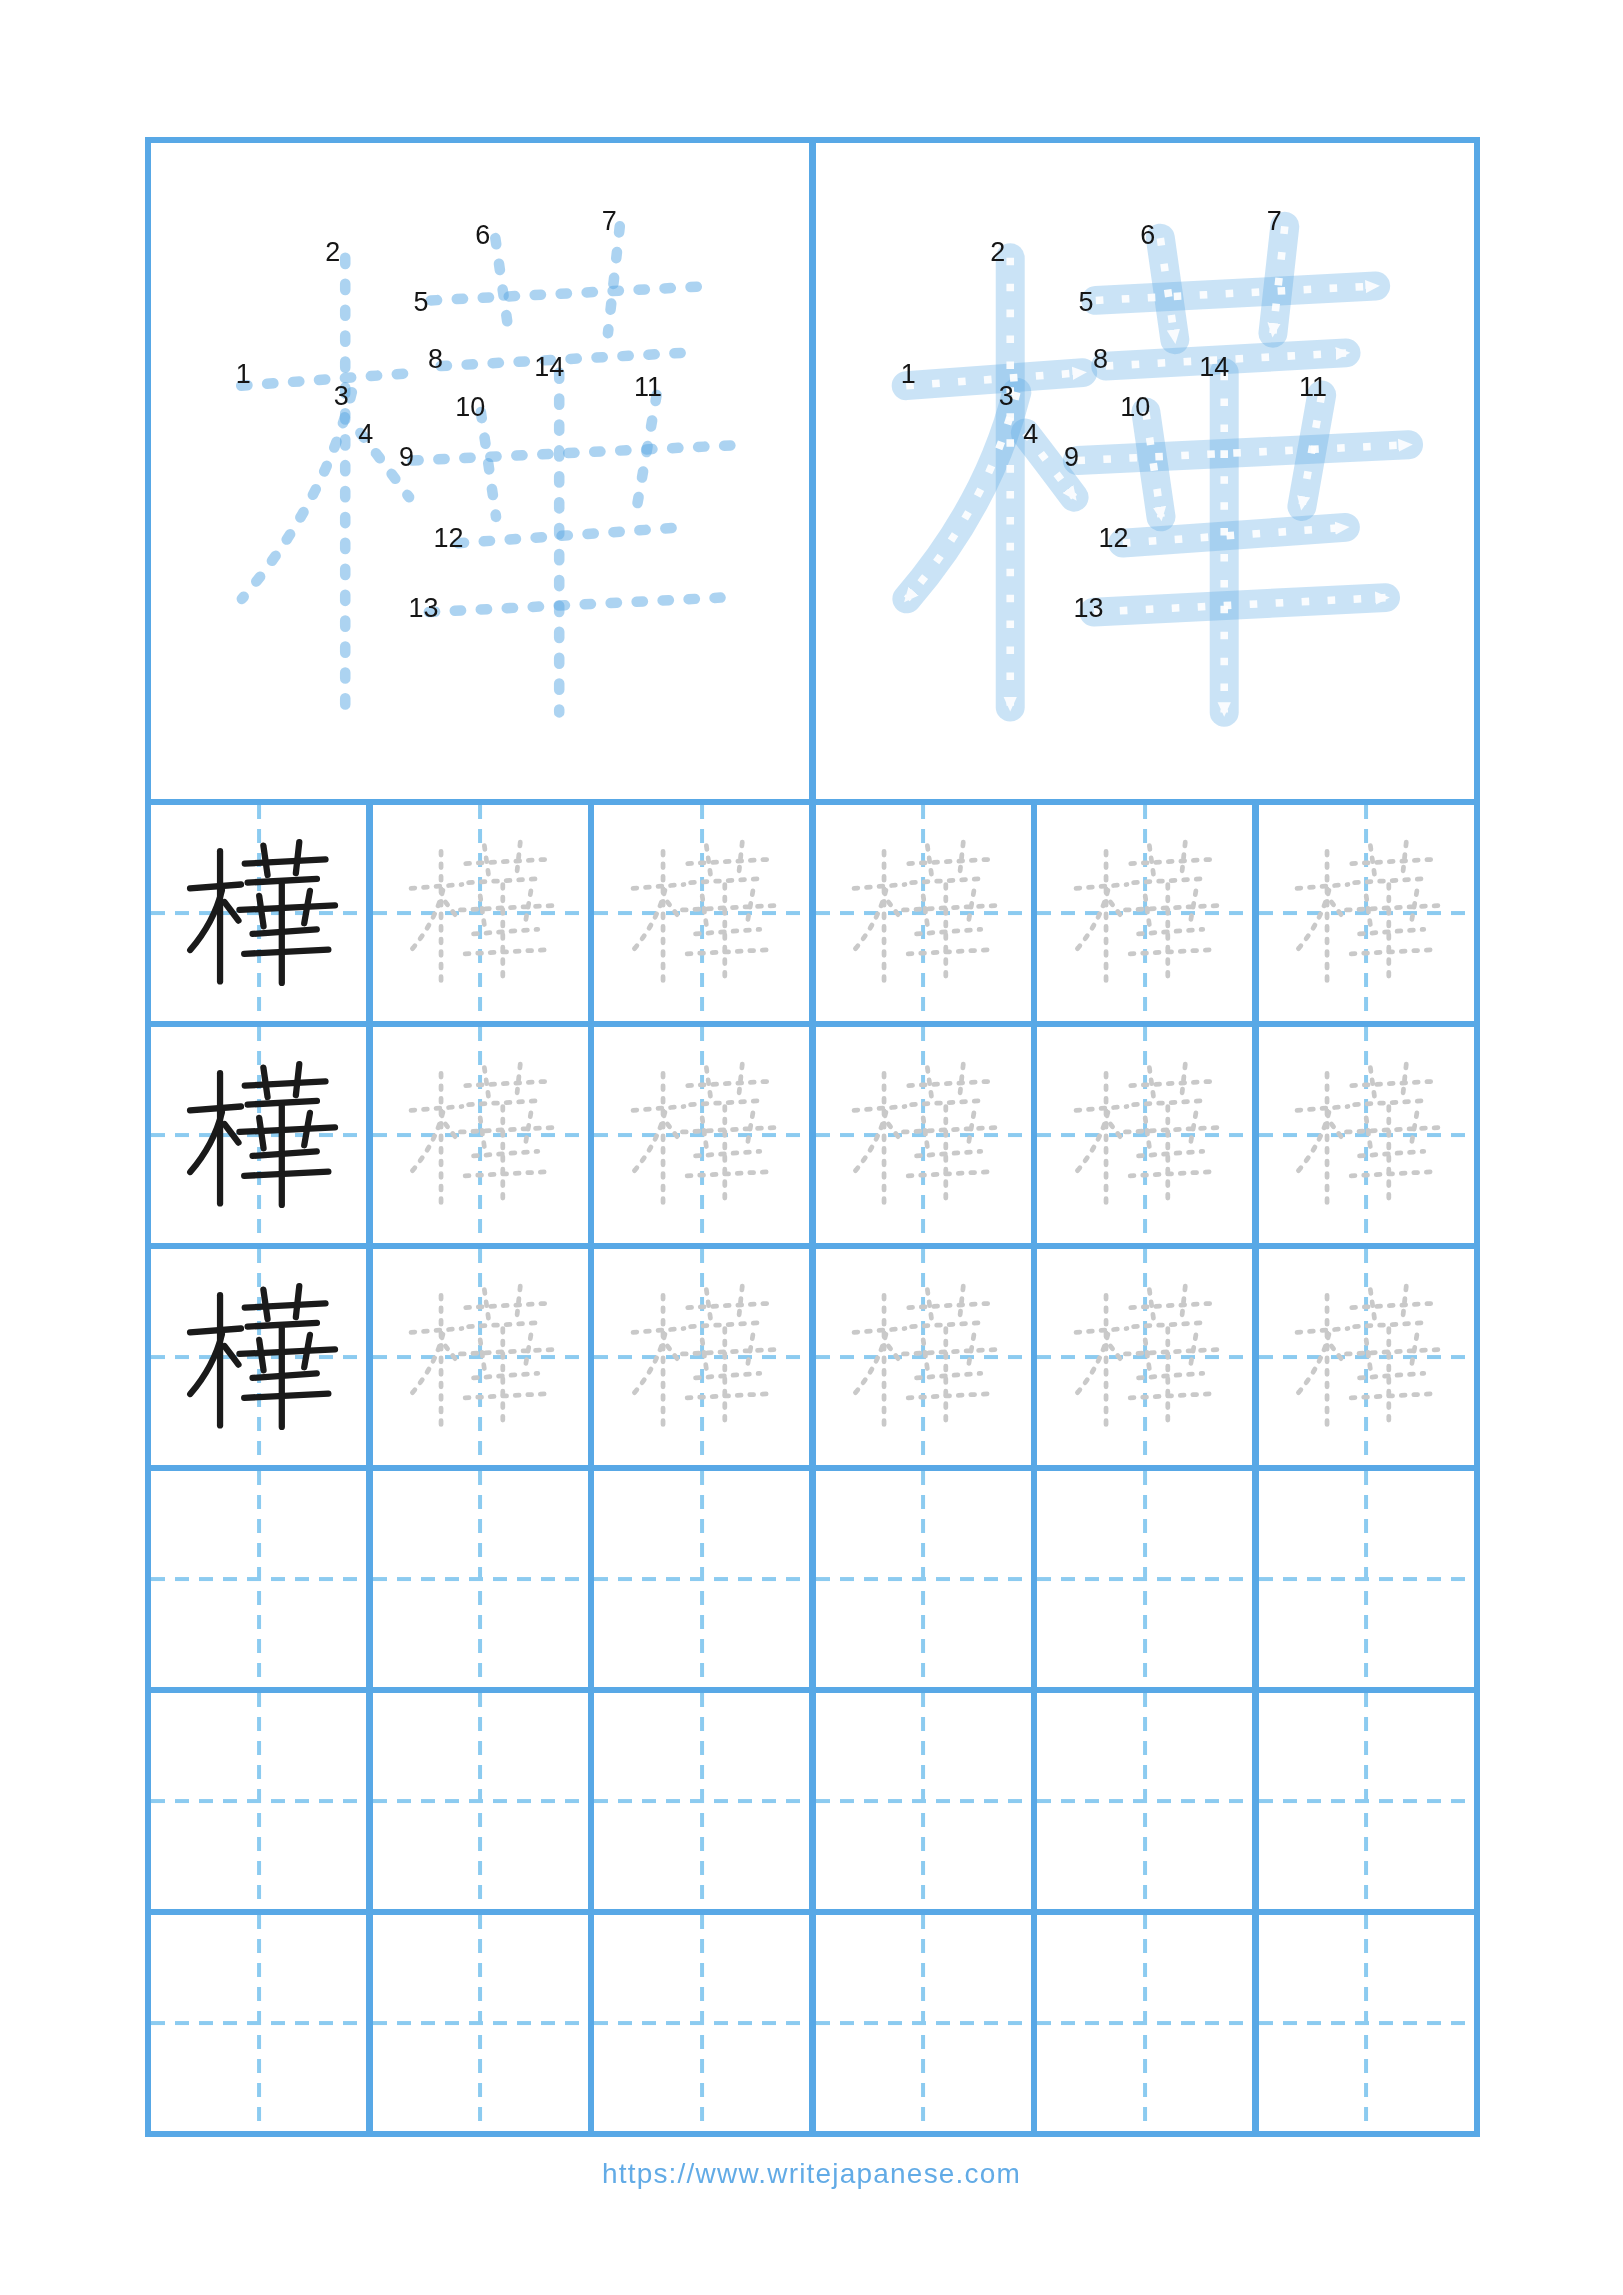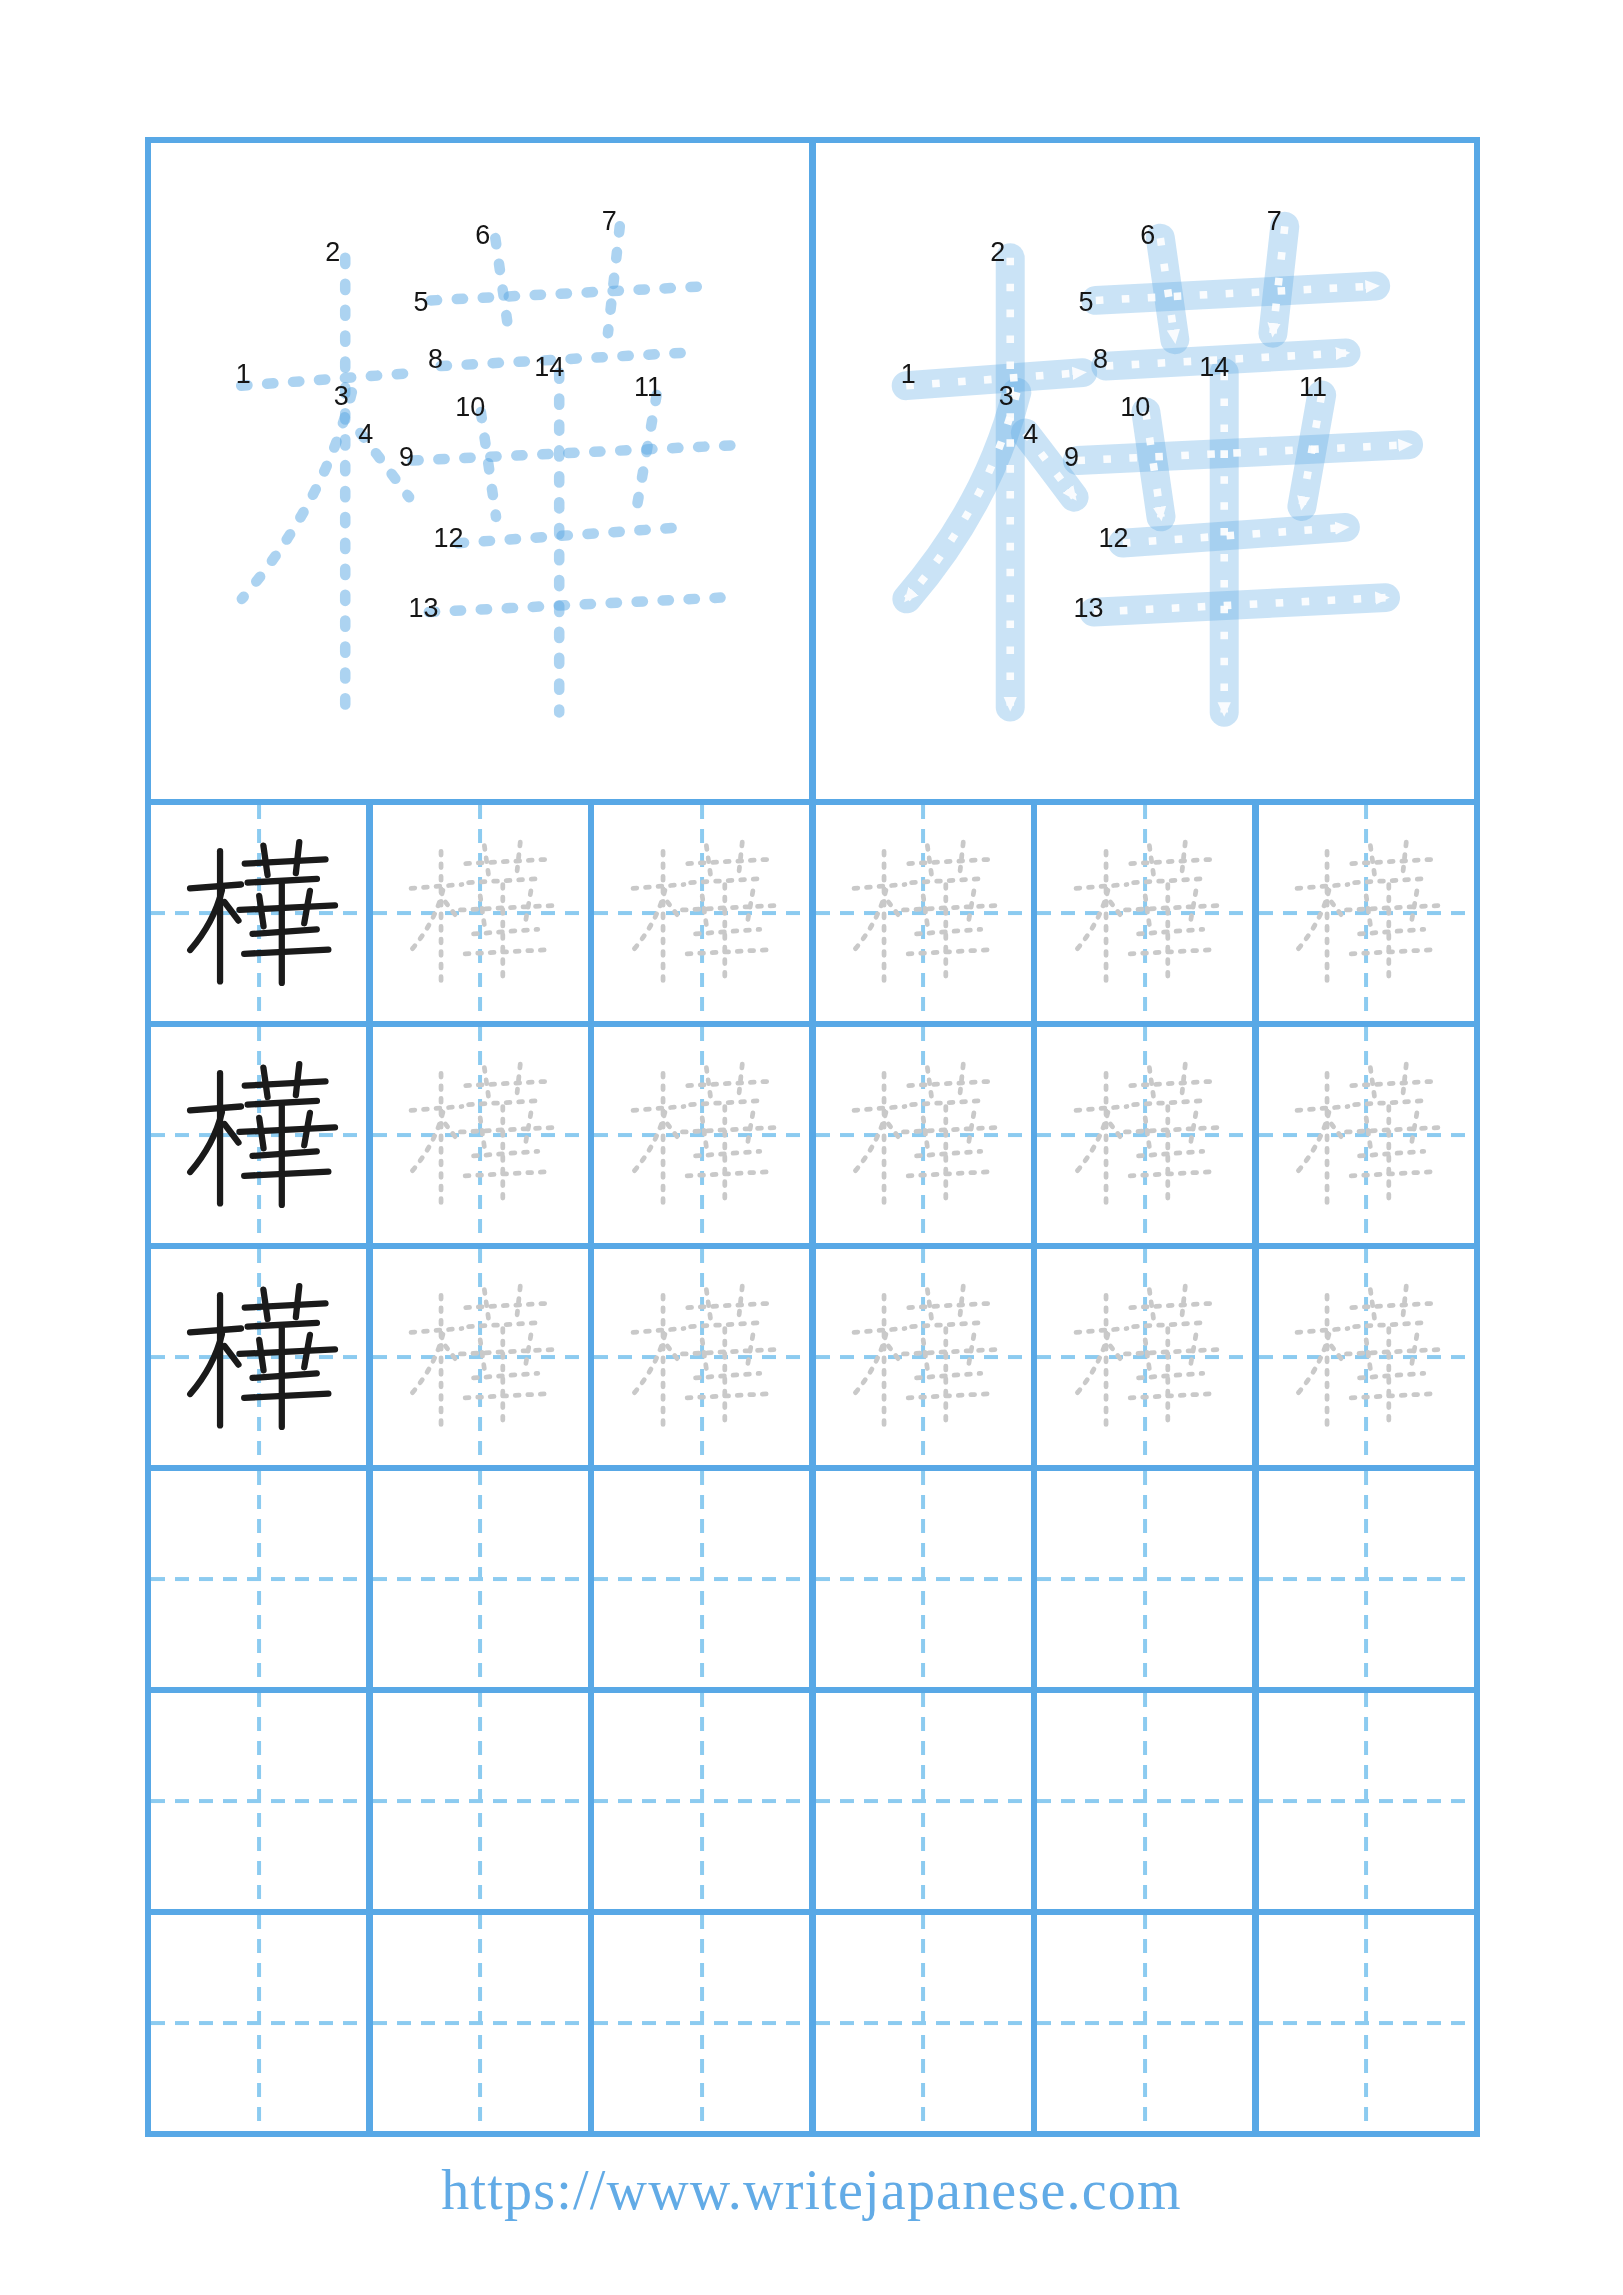--- a/index.html
+++ b/index.html
@@ -29,21 +29,21 @@
   }
   .glyph{
     position:absolute; inset:0; display:flex; align-items:center; justify-content:center;
   }
   .glyph svg{ width:190px; height:190px; }
   .footer{
     position:absolute; top:2158px; left:0; width:100%; text-align:center;
   }
   .footer a{
     color:var(--footer-link,#62abe6); text-decoration:none;
-    font-size:56px; letter-spacing:1.2px; font-family:Liberation Serif, serif;
+    font-size:28px; letter-spacing:1.2px; font-family:Liberation Sans, sans-serif;
   }
 </style>
 </head>
 <body>
 
 <div class="sheet">
   <div class="frame" id="frame">
     <div class="panel">
         <svg viewBox="0 0 100 100" preserveAspectRatio="none" xmlns="http://www.w3.org/2000/svg">
           <path d="M13.7,37 L40.5,35" fill="none" stroke="rgba(90,167,227,0.5)" stroke-width="1.6" stroke-linecap="round" stroke-dasharray="0.95 3"></path>

